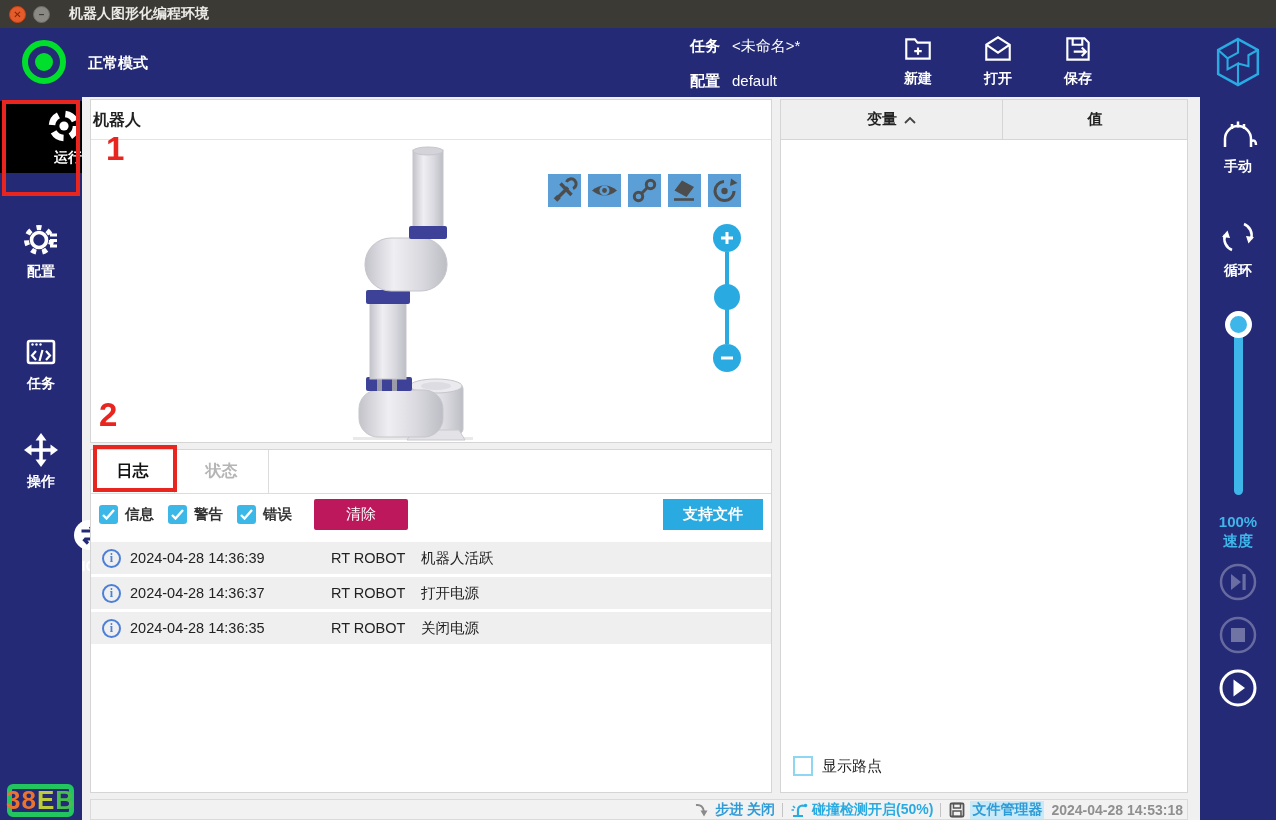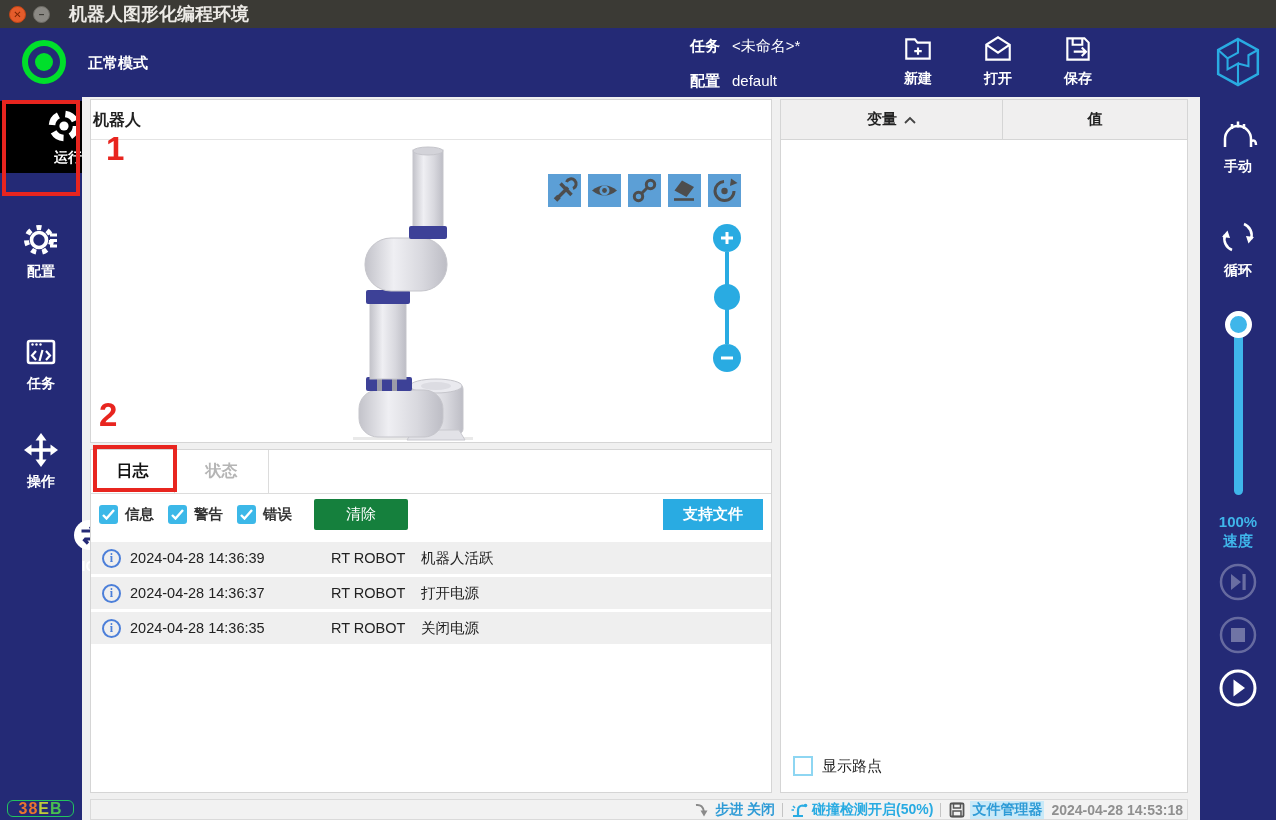--- a/index.html
+++ b/index.html
@@ -6,21 +6,21 @@
   body { font-family:"Liberation Sans","DejaVu Sans",sans-serif; background:#888; }
   .app { position:relative; width:1276px; height:820px; background:#F0F0F0; overflow:hidden; }
 
   
   .titlebar { position:absolute; top:0; left:0; width:100%; height:28px; background:#3B3A35;
               display:flex; align-items:center; padding-left:9px; }
   .win-btn { width:17px; height:17px; border-radius:50%; display:flex; align-items:center;
              justify-content:center; font-size:10px; font-weight:bold; margin-right:7px; cursor:default; }
   .win-close { background:#E45C2B; color:#7d2503; border:1px solid #c44414; }
   .win-min { background:#8B8984; color:#3B3A35; border:1px solid #6e6c66; }
-  .win-title { color:#ECEAE6; font-size:18px; font-weight:bold; margin-left:12px; }
+  .win-title { color:#ECEAE6; font-size:14px; font-weight:bold; margin-left:12px; }
 
   
   .header { position:absolute; top:28px; left:0; width:100%; height:69px; background:#242A76; }
   .mode-ring { position:absolute; left:22px; top:12px; width:44px; height:44px; border-radius:50%;
                border:6px solid #00DF2B; display:flex; align-items:center; justify-content:center; }
   .mode-dot { width:18px; height:18px; border-radius:50%; background:#00DF2B; }
   .mode-label { position:absolute; left:88px; top:26px; color:#fff; font-size:15px; font-weight:bold; }
   .hdr-kv { position:absolute; left:690px; color:#fff; font-size:15px; white-space:nowrap; }
   .kv1 { top:9px; } .kv2 { top:44px; }
   .hdr-kv .k { font-weight:bold; margin-right:12px; }
@@ -32,23 +32,23 @@
   
   .lsidebar { position:absolute; left:0; top:97px; width:82px; height:723px; background:#242A76; }
   .side-item { position:absolute; left:0; width:82px; display:flex; flex-direction:column;
                align-items:center; justify-content:center; gap:5px; color:#fff; cursor:pointer; }
   .side-item .lbl { font-size:14px; font-weight:bold; }
   .si-0 { top:4px;   height:72px; background:#000000;align-items:flex-end; }
   .si-1 { top:112px; height:84px; }
   .si-2 { top:224px; height:84px; }
   .si-3 { top:322px; height:84px; }
   .si-4 { top:406px; height:84px;margin-left:48px; }
-  .side-badge { position:absolute; left:7px; bottom:3px; width:67px; height:17px; border:1px solid #22c55e;
+  .side-badge { position:absolute; left:7px; bottom:3px; width:67px; height:33px; border:5px solid #22c55e;
                 border-radius:6px; display:flex; align-items:center; justify-content:center;
-                font-size:16px; font-weight:bold; letter-spacing:1px; }
+                font-size:26px; font-weight:bold; letter-spacing:1px; }
 
   
   .panel { position:absolute; background:#fff; border:1px solid #D5D5D5; }
   .robot-panel { left:90px; top:99px; width:682px; height:344px; }
   .panel-title { height:40px; line-height:40px; padding-left:2px; font-size:16px; font-weight:bold;
                  color:#222; border-bottom:1px solid #E4E4E4; }
   .view-toolbar { position:absolute; top:74px; right:30px; display:flex; gap:7px; }
   .vt-btn { width:33px; height:33px; background:#5C9FD6; display:flex; align-items:center;
             justify-content:center; cursor:pointer; }
   .zoom-btn { position:absolute; left:622px; width:28px; height:28px; border-radius:50%;
@@ -64,21 +64,21 @@
   .tab-row { height:44px; border-bottom:1px solid #DCDCDC; display:flex; }
   .tab { display:flex; align-items:center; justify-content:center; font-size:16px; font-weight:bold;
          border-right:1px solid #DCDCDC; cursor:pointer; }
   .tab-log { width:84px; color:#111; }
   .tab-status { width:94px; color:#B5B5B5; }
   .filter-row { height:40px; display:flex; align-items:center; padding:0 8px; }
   .chk-group { display:flex; align-items:center; gap:7px; margin-right:14px; cursor:pointer; }
   .chk { width:19px; height:19px; background:#3CB8E8; border-radius:3px; display:flex;
          align-items:center; justify-content:center; }
   .chk-lbl { font-size:14.5px; font-weight:bold; color:#333; }
-  .clear-btn { margin-left:8px; width:94px; height:31px; background:#15803d; color:#fff;
+  .clear-btn { margin-left:8px; width:94px; height:31px; background:#be185d; color:#fff;
                font-size:15px; border:none; border-radius:2px; cursor:pointer;
                font-family:inherit; }
   .support-btn { margin-left:auto; width:100px; height:31px; background:#29ABE2; color:#fff;
                  font-size:15px; font-weight:bold; border:none; cursor:pointer; font-family:inherit; }
   .log-list { margin-top:8px; }
   .log-row { height:32px; background:#EFEFEF; margin-bottom:3px; display:flex; align-items:center;
              font-size:14.5px; color:#222; }
   .log-ico { margin-left:11px; width:19px; height:19px; border-radius:50%; border:2px solid #4C7FD9;
              color:#4C7FD9; display:flex; align-items:center; justify-content:center; font-size:12px;
              font-weight:bold; font-family:"Liberation Serif","DejaVu Serif",serif; flex:none; }

